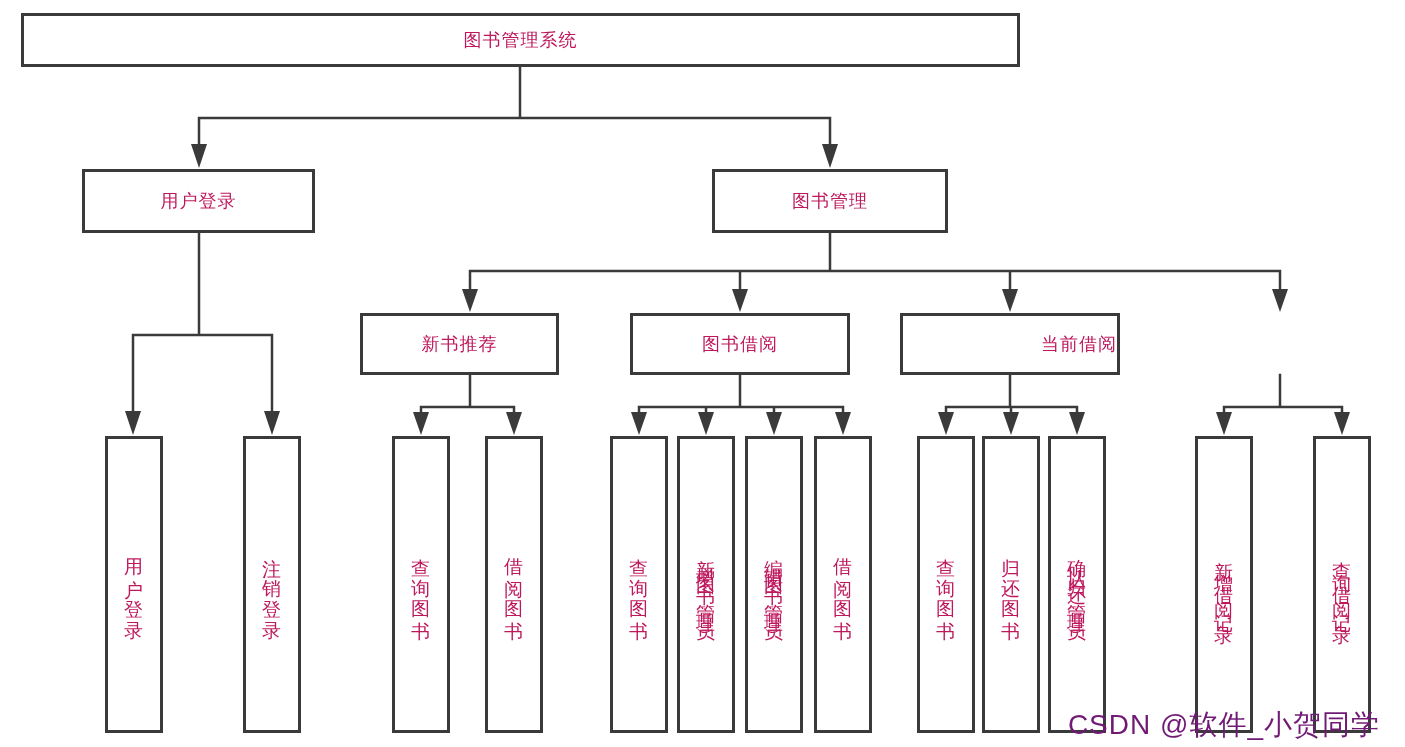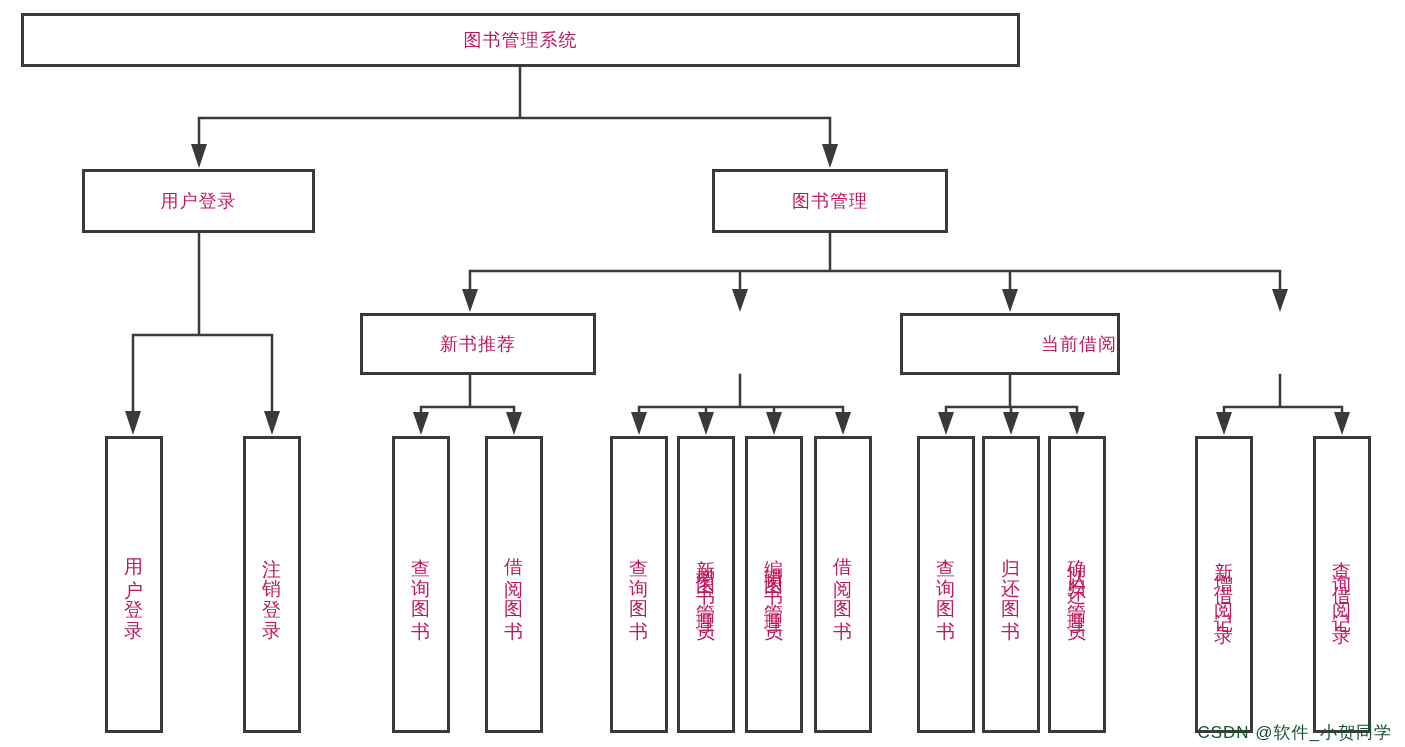--- a/index.html
+++ b/index.html
@@ -47,24 +47,24 @@
     writing-mode: vertical-rl;
     text-orientation: mixed;
     line-height: 1;
     white-space: nowrap;
   }
   .sp4 { letter-spacing: 21px; }
   .sp6 { letter-spacing: 13px; }
   .sp9 { letter-spacing: 9px;  }
   .watermark {
     position: absolute;
-    right: 13px;
+    right: 25px;
     bottom: 3px;
-    color: #14532d;
-    font-size: 17px;
+    color: #701a75;
+    font-size: 28px;
     letter-spacing: 1px;
     white-space: nowrap;
   }
 </style>
 </head>
 <body>
 
 <div class="canvas">
 
   <svg class="wires" viewBox="0 0 1405 747" xmlns="http://www.w3.org/2000/svg">
@@ -129,22 +129,25 @@
     <span>图书管理系统</span>
   </div>
 
   <div class="node lvl2" style="left:82px; width:233px;">
     <span>用户登录</span>
   </div>
   <div class="node lvl2" style="left:712px; width:236px;">
     <span>图书管理</span>
   </div>
 
-  <div class="node lvl3" style="left:360px; width:236px;text-align:center;">
+  <div class="node lvl3" style="left:360px; width:199px;text-align:center;">
     <span>新书推荐</span>
+  </div>
+  <div class="node lvl3" style="left:630px; width:220px;">
+    <span>图书借阅</span>
   </div>
   <div class="node lvl3" style="left:900px; width:220px;justify-content:flex-end;">
     <span>当前借阅</span>
   </div>
 
   <div class="node leaf" style="left:105px;">
     <span class="vtext sp4">用户登录</span>
   </div>
   <div class="node leaf" style="left:243px;">
     <span class="vtext sp4">注销登录</span>

